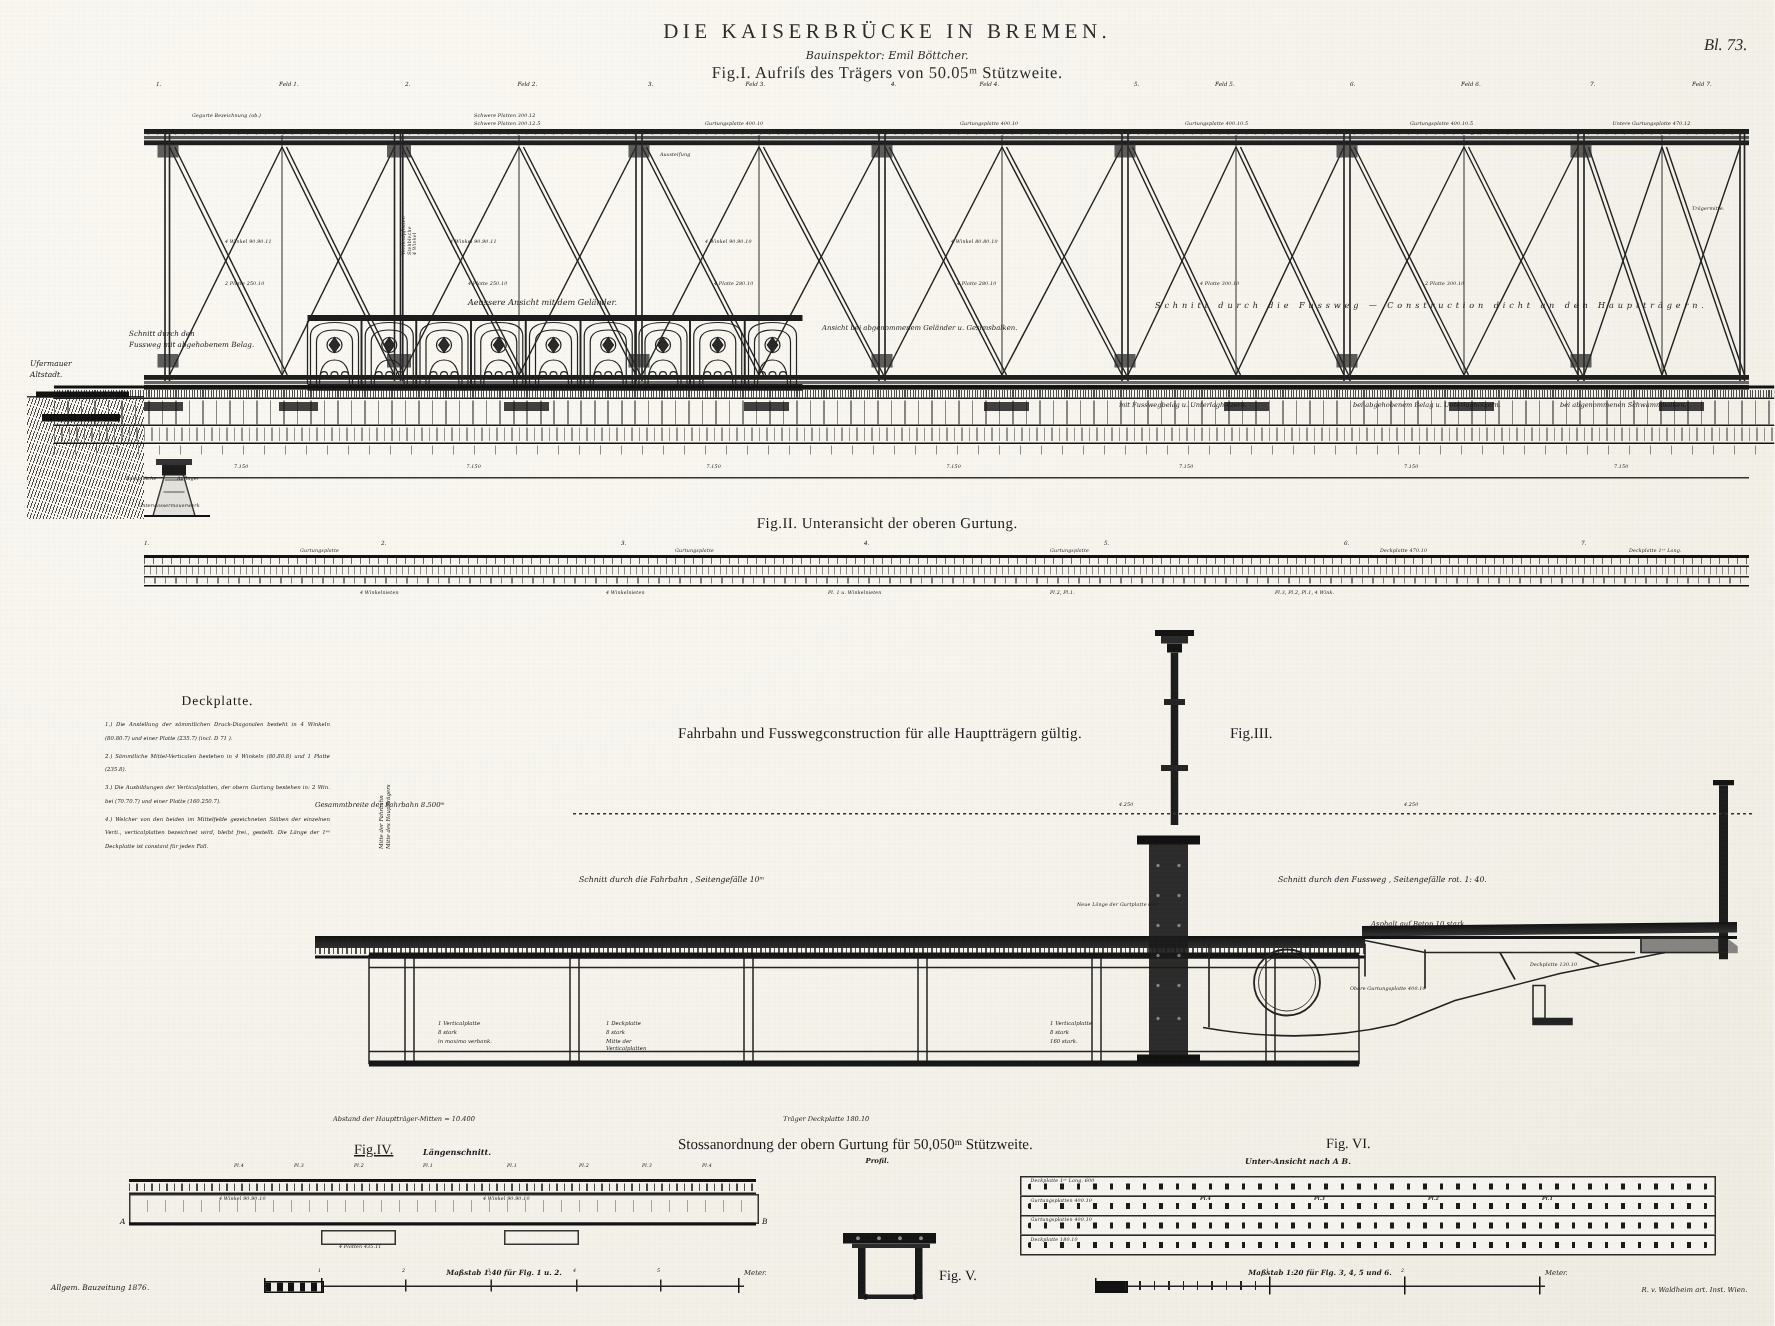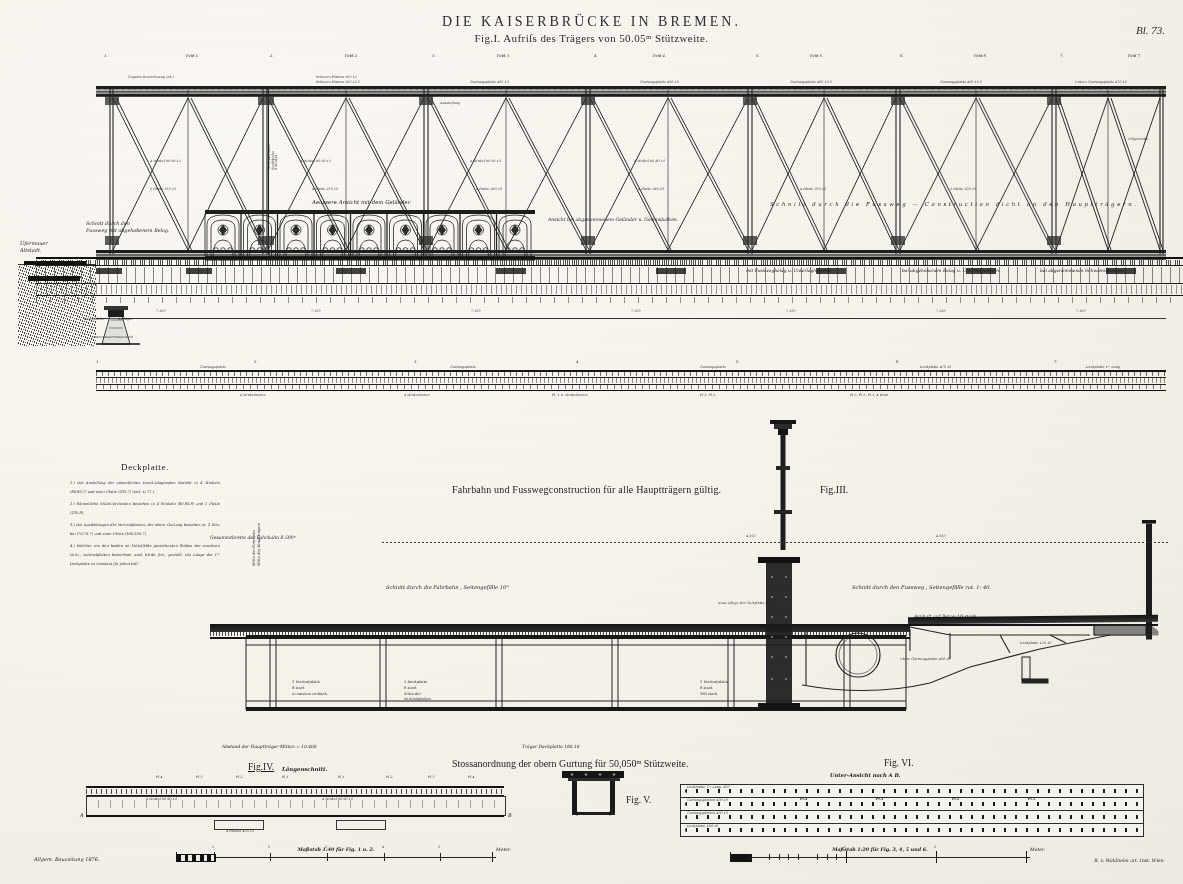--- a/index.html
+++ b/index.html
@@ -44,20 +44,21 @@
   svg{display:block;overflow:visible;}
   .stk{stroke:#222;fill:none;}
 </style>
 </head>
 <body>
 
 <div id="paper"></div>
 
 <div class="abs ctr" style="left:0;top:14px;width:1183px;">
   <div class="ttl" style="font-size:14px;color:#2b2b2b;">DIE KAISERBRÜCKE IN BREMEN.</div>
+  <div class="script" style="font-size:7.4px;margin-top:2px;color:#2b2b2b;">Bauinspektor: Emil Böttcher.</div>
   <div style="font-size:11px;margin-top:2px;color:#2b2b2b;letter-spacing:.4px;">Fig.I. Aufriſs des Trägers von 50.05ᵐ Stützweite.</div>
 </div>
 <div class="abs" style="right:18px;top:24px;font-size:11px;font-style:italic;color:#2b2b2b;">Bl. 73.</div>
 
 <div class="abs" id="fig1" style="left:0;top:52px;width:1183px;height:290px;">
 
   <div class="abs" style="left:0;top:0;width:1183px;height:18px;">
     <span class="abs script tiny2" style="left:104px;top:2px;">1.</span>
     <span class="abs script tiny2" style="left:186px;top:2px;">Feld 1.</span>
     <span class="abs script tiny2" style="left:270px;top:2px;">2.</span>
@@ -402,20 +403,21 @@
       <line x1="26" y1="22" x2="38" y2="22"></line>
       <line x1="25" y1="30" x2="39" y2="30"></line>
     </g>
   </svg>
   <span class="abs script tiny" style="left:66px;top:78px;">Rampfläche</span>
   <span class="abs script tiny" style="left:100px;top:78px;">Auflager</span>
   <span class="abs script tiny" style="left:74px;top:96px;">Unterwassermauerwerk</span>
 </div>
 
 <div class="abs" style="left:0;top:344px;width:1183px;height:66px;">
+  <div class="ctr" style="font-size:10px;letter-spacing:.3px;">Fig.II. Unteransicht der oberen Gurtung.</div>
 
   <div class="abs" style="left:96px;top:20px;width:1070px;height:4px;">
     <span class="abs script tiny2" style="left:0px;top:-4px;">1.</span>
     <span class="abs script tiny2" style="left:158px;top:-4px;">2.</span>
     <span class="abs script tiny2" style="left:318px;top:-4px;">3.</span>
     <span class="abs script tiny2" style="left:480px;top:-4px;">4.</span>
     <span class="abs script tiny2" style="left:640px;top:-4px;">5.</span>
     <span class="abs script tiny2" style="left:800px;top:-4px;">6.</span>
     <span class="abs script tiny2" style="left:958px;top:-4px;">7.</span>
   </div>
@@ -576,21 +578,21 @@
     <span class="abs script tiny" style="left:1020px;top:-38px;">Deckplatte 130.10</span>
   </div>
 
   <div class="abs" style="left:222px;top:262px;width:700px;">
     <span class="abs script" style="left:0;font-size:4.4px;">Abstand der Hauptträger-Mitten = 10.400</span>
     <span class="abs script" style="left:300px;font-size:4.4px;">Träger Deckplatte 180.10</span>
   </div>
 </div>
 
 <div class="abs" style="left:0;top:758px;width:1183px;">
-  <span class="abs" style="left:248px;top:4px;font-size:9.5px;text-decoration:underline;">Fig.IV.</span>
+  <span class="abs" style="left:236px;top:4px;font-size:9.5px;text-decoration:underline;">Fig.IV.</span>
   <span class="abs script bold" style="left:282px;top:8px;font-size:5.4px;">Längenschnitt.</span>
   <span class="abs" style="left:452px;top:0px;font-size:10px;">Stossanordnung der obern Gurtung für 50,050ᵐ Stützweite.</span>
   <span class="abs script bold" style="left:577px;top:14px;font-size:4.6px;">Profil.</span>
   <span class="abs" style="left:884px;top:0px;font-size:9.5px;">Fig. VI.</span>
   <span class="abs script bold" style="left:830px;top:14px;font-size:5.2px;">Unter-Ansicht nach A B.</span>
 </div>
 
 <div class="abs" style="left:86px;top:782px;width:430px;height:60px;">
   <div class="abs" style="left:0;top:-6px;width:430px;height:8px;">
     <span class="abs script tiny" style="left:70px;">Pl.4</span>
@@ -613,21 +615,21 @@
     <div class="abs" style="left:128px;top:34px;width:48px;height:8px;border:1px solid #333;"></div>
     <div class="abs" style="left:250px;top:34px;width:48px;height:8px;border:1px solid #333;"></div>
     <span class="abs script tiny" style="left:60px;top:11.5px;">4 Winkel 90.90.10</span>
     <span class="abs script tiny" style="left:236px;top:11.5px;">4 Winkel 90.90.10</span>
     <span class="abs script tiny" style="left:140px;top:44px;">4 Platten 435.11</span>
   </div>
   <span class="abs script" style="left:-6px;top:30px;font-size:5px;">A</span>
   <span class="abs script" style="left:422px;top:30px;font-size:5px;">B</span>
 </div>
 
-<div class="abs" style="left:548px;top:765px;width:120px;height:60px;">
+<div class="abs" style="left:548px;top:816px;width:120px;height:60px;">
   <svg width="92" height="58">
     <rect x="14" y="6" width="62" height="7" fill="#141414"></rect>
     <g fill="#ddd" opacity=".6">
       <circle cx="24" cy="9.5" r="1.3"></circle>
         <circle cx="38" cy="9.5" r="1.3"></circle>
       <circle cx="52" cy="9.5" r="1.3"></circle>
         <circle cx="66" cy="9.5" r="1.3"></circle>
     </g>
     <rect x="20" y="13" width="52" height="3" fill="#2a2a2a"></rect>
     <rect x="24" y="16" width="5" height="34" fill="#181818"></rect>

